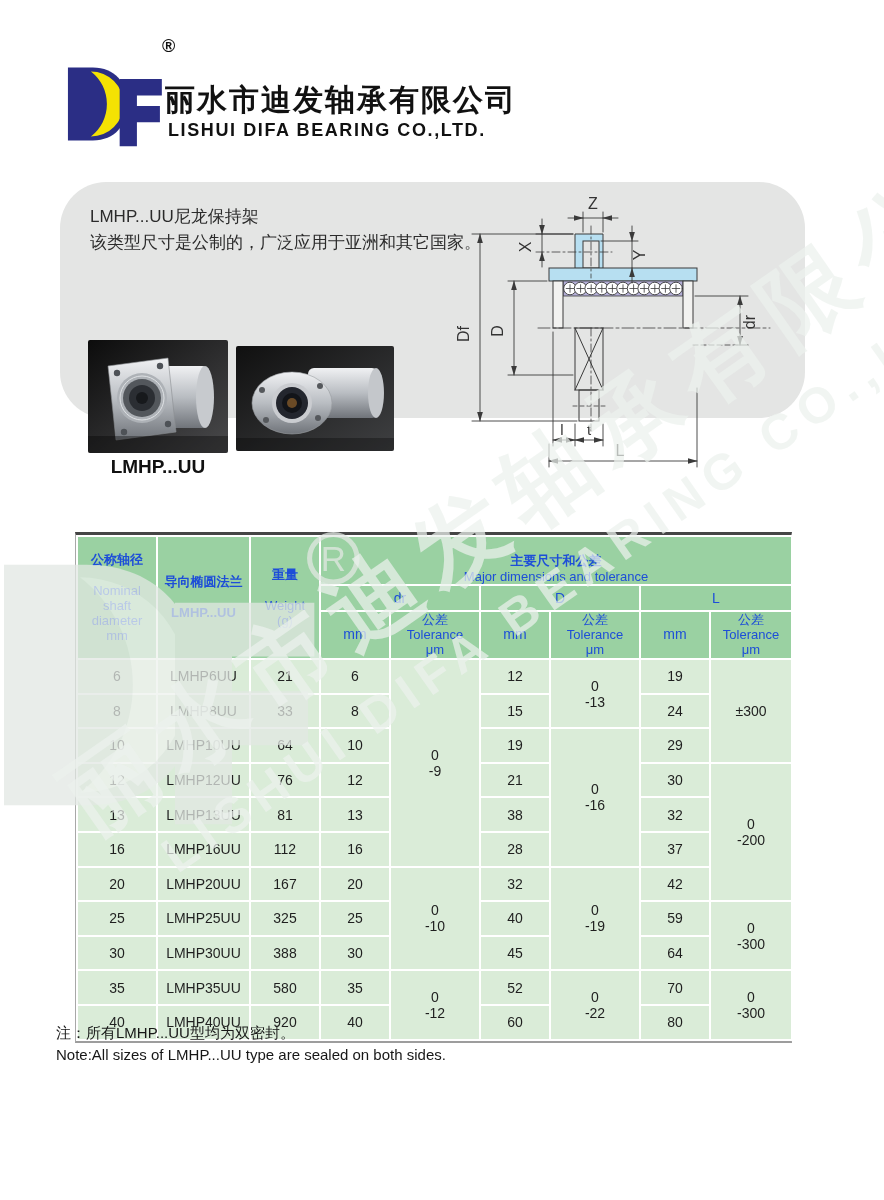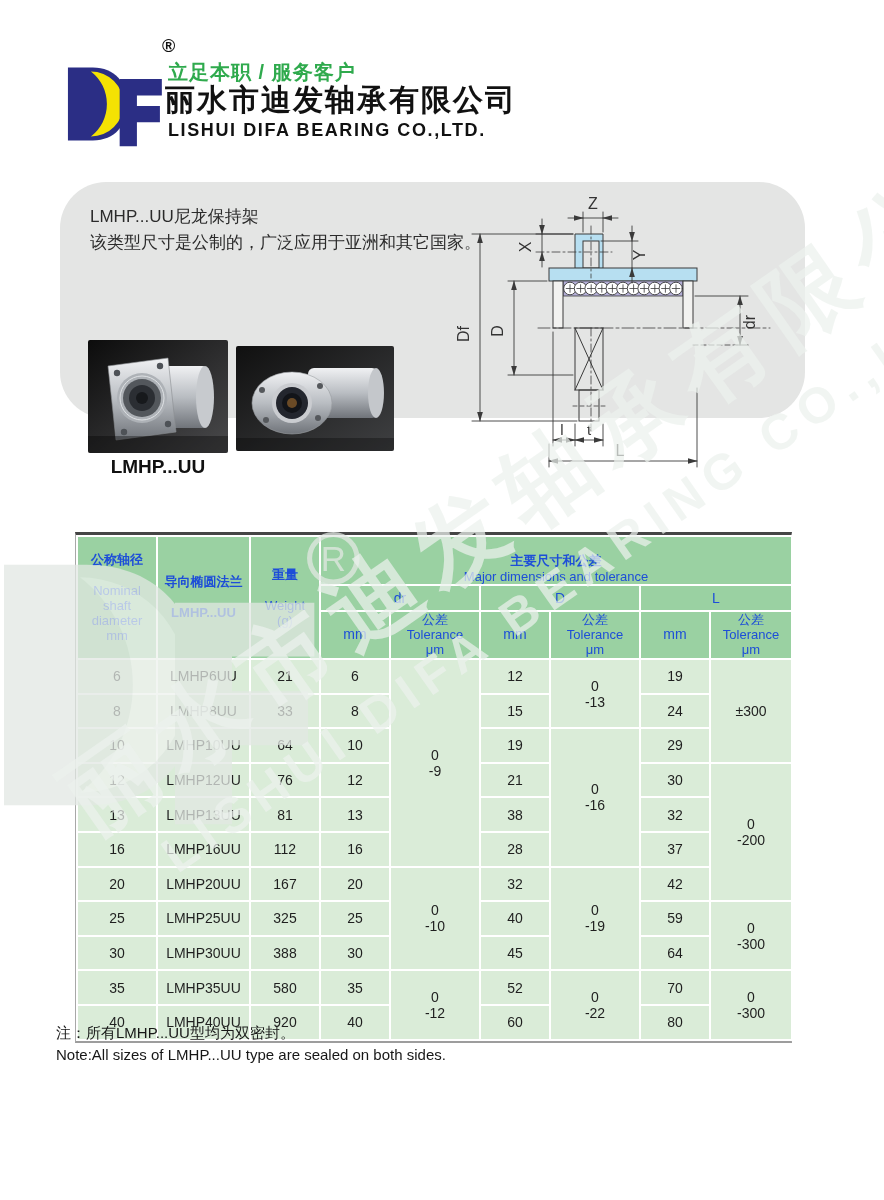--- a/index.html
+++ b/index.html
@@ -55,21 +55,20 @@
 
 <div class="page">
 
   <div class="brand">
     <svg class="brand-logo" width="100" height="92" viewBox="0 0 104 96">
       <path d="M6,10 h26 c23,0 36,16 36,38 c0,22 -13,38 -36,38 h-26 z" fill="#2b2e85"></path>
       <path d="M30,14 a34,34 0 0 1 0,68 a43,43 0 0 0 0,-68 z" fill="#f4e203"></path>
       <path d="M60,22 h44 v17 h-26 v11 h24 v17 h-24 v25 h-18 z" fill="#2b2e85"></path>
     </svg>
     <div class="reg-mark">®</div>
-    <div class="slogan" style="color:#2faa4d;">立足本职 / 服务客户</div>
     <div class="company-cn">丽水市迪发轴承有限公司</div>
     <div class="company-en">LISHUI DIFA BEARING CO.,LTD.</div>
   </div>
 
   <div class="panel">
     <div class="intro">
       <div class="cn">
         <div>LMHP...UU尼龙保持架</div>
         <div>该类型尺寸是公制的，广泛应用于亚洲和其它国家。</div>
       </div>

